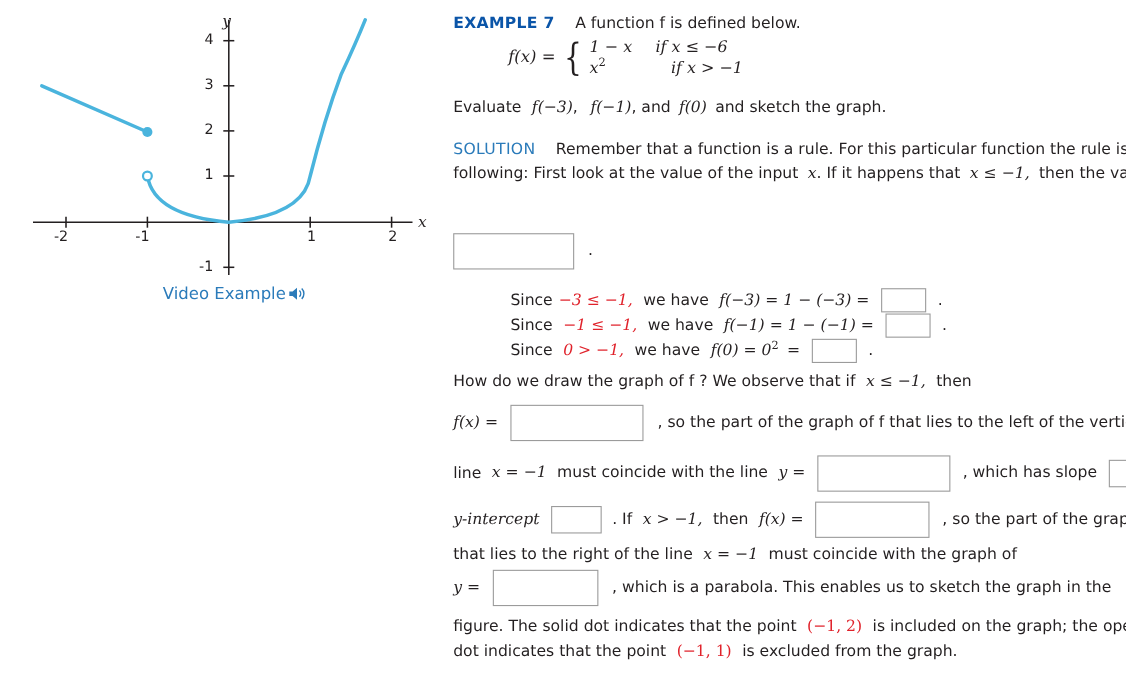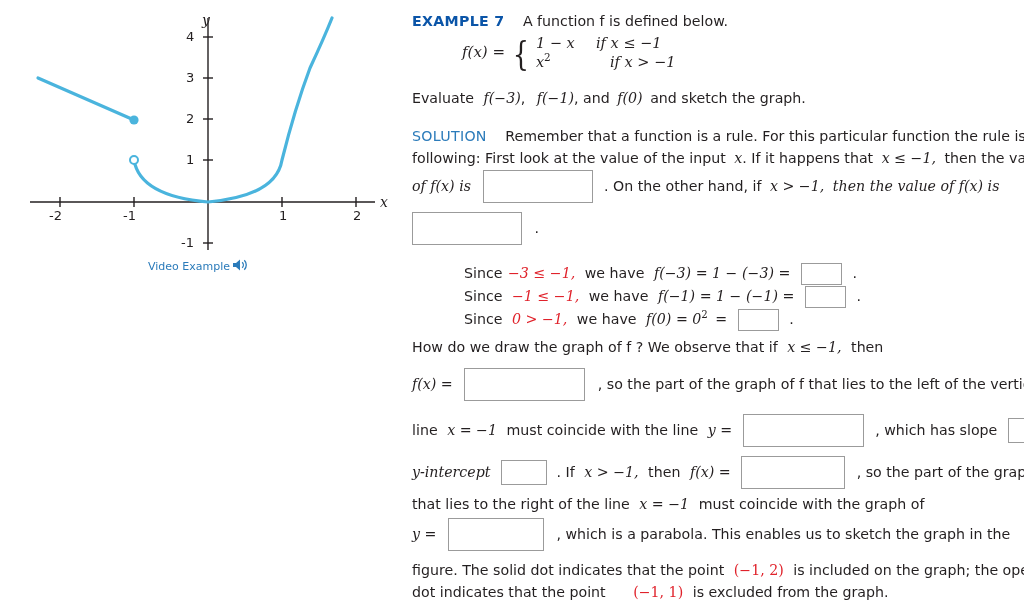--- a/index.html
+++ b/index.html
@@ -31,21 +31,21 @@
   .graph-svg {
     position: absolute;
     left: 0;
     top: 0;
   }
   .video-example {
     position: absolute;
     left: 148px;
     top: 258px;
     color: #2b7bba;
-    font-size: 11px;
+    font-size: 15px;
     font-family: "DejaVu Sans", sans-serif;
     white-space: nowrap;
   }
   .video-example .speaker {
     display: inline-block;
     vertical-align: -2px;
     margin-left: 2px;
   }
   
   .content {
@@ -181,21 +181,21 @@
     <div class="abs" style="left:0px; top:11px;">
       <span class="label-example">EXAMPLE 7</span>
       <span style="margin-left:14px;"><span>A function f is defined below.</span></span>
     </div>
 
     <div class="piecewise">
       <span class="mathvar" style="font-size:15px;">f(x) =</span>
       <span class="brace">{</span>
       <span class="pw-table">
         <span class="pw-row" style="display:block;">
-          <span class="pw-left mathvar">1 − x</span><span class="mathvar">if x ≤ −1</span>
+          <span class="pw-left mathvar">1 − x</span><span class="mathvar">if x ≤ −6</span>
         </span>
         <span class="pw-row" style="display:block;">
           <span class="pw-left"><span class="mathvar">x</span><sup class="mathnum">2</sup></span><span class="mathvar" style="margin-left:14px;margin-top:40px;">if x &gt; −1</span>
         </span>
       </span>
     </div>
 
     <div class="abs" style="left:0px; top:88px;">
       <span>Evaluate</span>
       <span class="mathvar" style="margin-left:5px;">f(−3)</span><span>,</span>
@@ -209,27 +209,20 @@
       <span style="margin-left:14px;">Remember that a function is a rule. For this particular function the rule is the</span>
     </div>
 
     <div class="abs" style="left:0px; top:148px;">
       <span>following: First look at the value of the input</span>
       <span class="mathvar" style="margin-left:4px;">x</span><span>. If it happens that</span>
       <span class="mathvar" style="margin-left:4px;">x ≤ −1,</span>
       <span style="margin-left:4px;">then the value</span>
     </div>
 
-    <div class="abs" style="left:0px; top:170px;">
-      <span class="mathvar">of f(x) is</span>
-      <span class="blank w110" style="margin-left:8px;"></span>
-      <span style="margin-left:6px;">. On the other hand, if</span>
-      <span class="mathvar" style="margin-left:4px;">x &gt; −1,</span>
-      <span style="margin-left:4px;" class="mathvar">then the value of f(x) is</span>
-    </div>
 
     <div class="abs" style="left:0px; top:212px;">
       <span class="blank w110"></span>
       <span style="margin-left:8px;">.</span>
     </div>
 
     <div class="since-block" style="top:262px;">
       <div class="since-line">
         <span>Since</span>
         <span class="mathvar red" style="margin-left:1px;">−3 ≤ −1,</span>
@@ -304,18 +297,18 @@
     </div>
 
     <div class="abs" style="left:0px; top:560px;">
       <span>figure. The solid dot indicates that the point</span>
       <span class="mathnum red" style="margin-left:5px;">(−1, 2)</span>
       <span style="margin-left:5px;">is included on the graph; the open</span>
     </div>
 
     <div class="abs" style="left:0px; top:582px;">
       <span>dot indicates that the point</span>
-      <span class="mathnum red" style="margin-left:23px;">(−1, 1)</span>
+      <span class="mathnum red" style="margin-left:5px;">(−1, 1)</span>
       <span style="margin-left:5px;">is excluded from the graph.</span>
     </div>
 
   </div>
 </div>
 
 </body></html>

